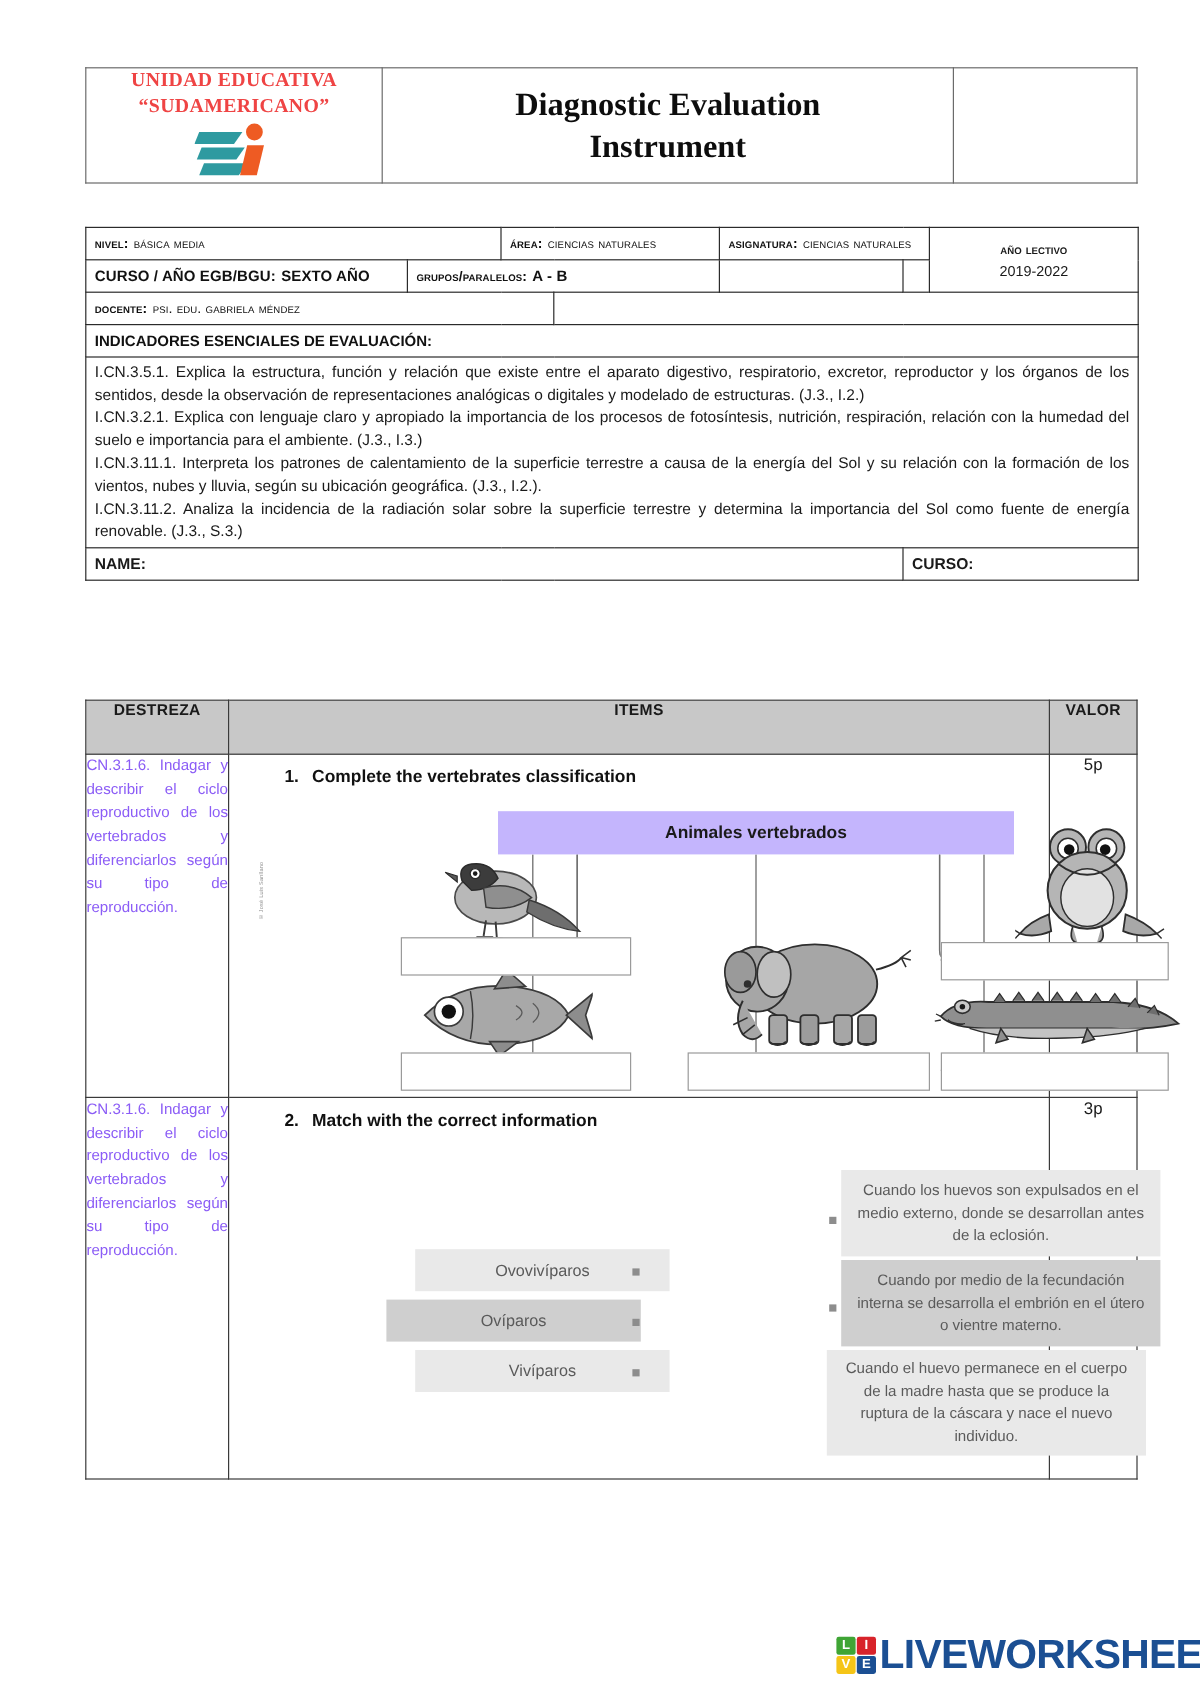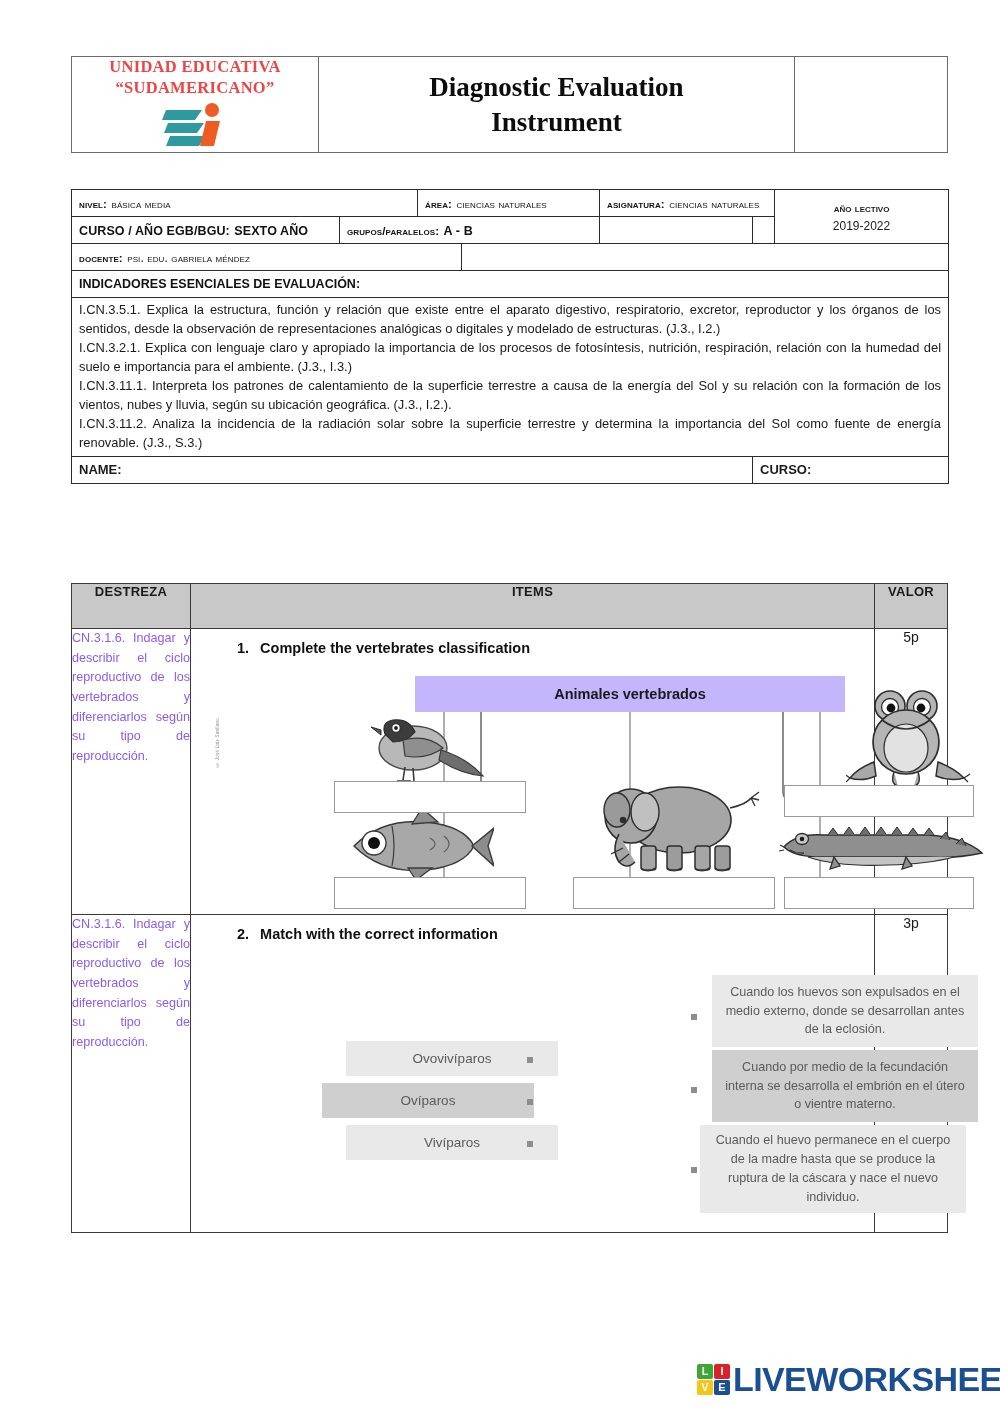--- a/index.html
+++ b/index.html
@@ -243,21 +243,20 @@
     width: 266px;
     display: flex;
     align-items: center;
     justify-content: center;
     text-align: center;
     font-size: 12.6px;
     line-height: 1.5;
     color: #5a5a5a;
     padding: 9px 10px;
     box-sizing: border-box;
-    margin-left: 11px;
   }
   .m-right.lg { background: #e9e9e9; }
   .m-right.dg { background: #cfcfcf; }
   .dot {
     position: absolute;
     width: 6px;
     height: 6px;
     background: #8d8d8d;
   }
 

